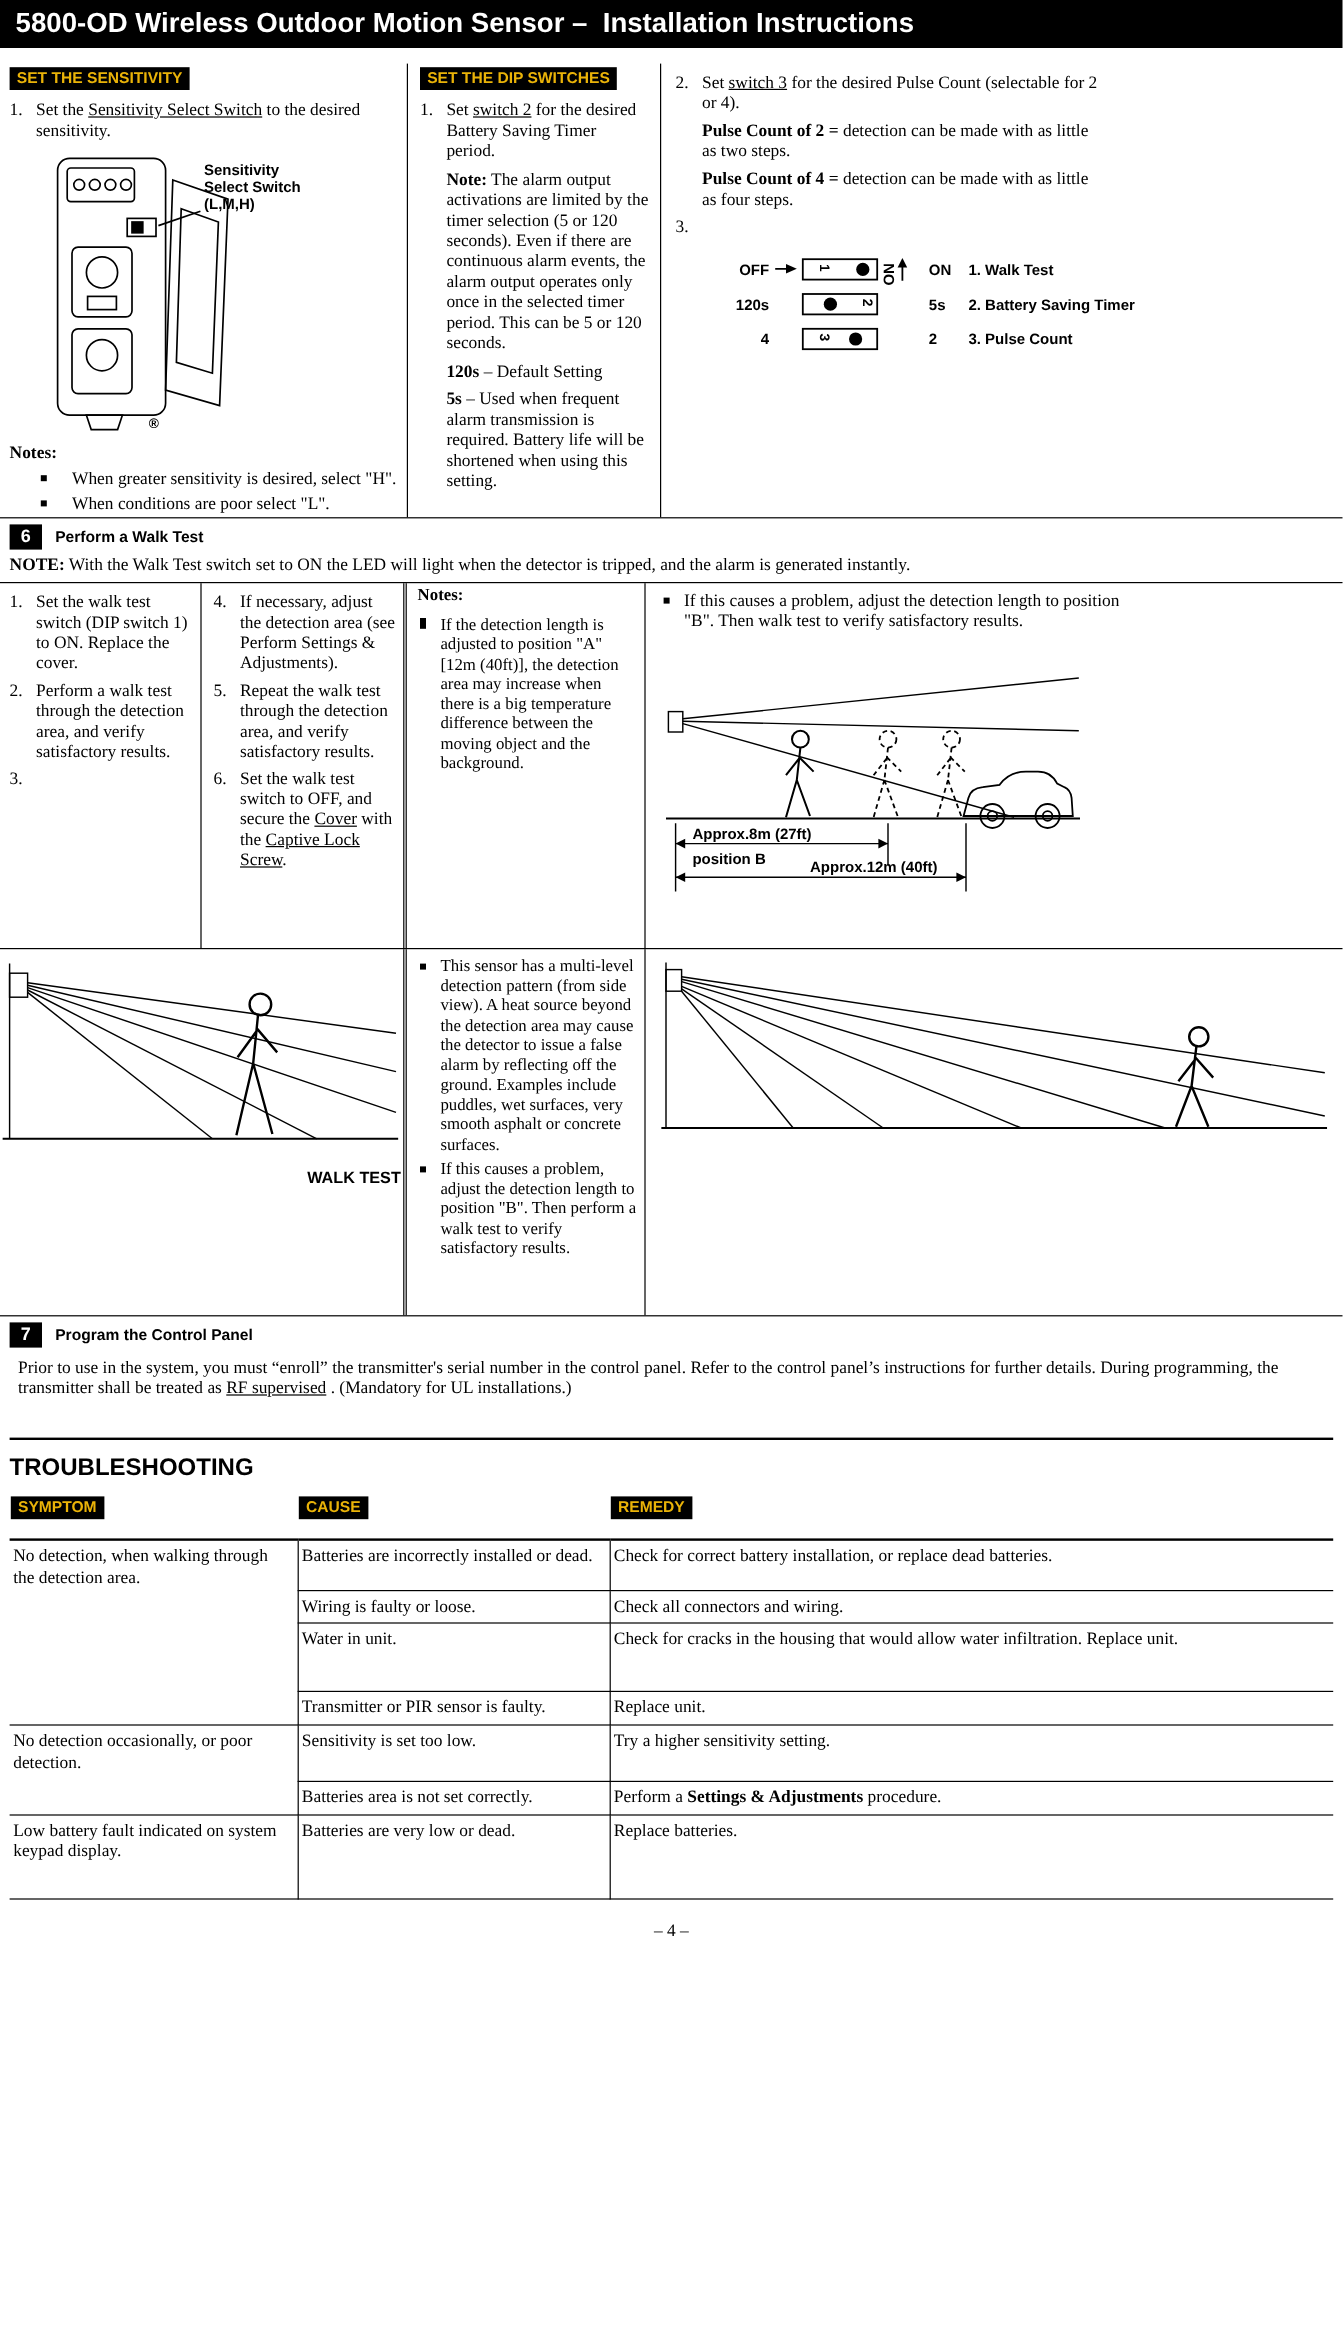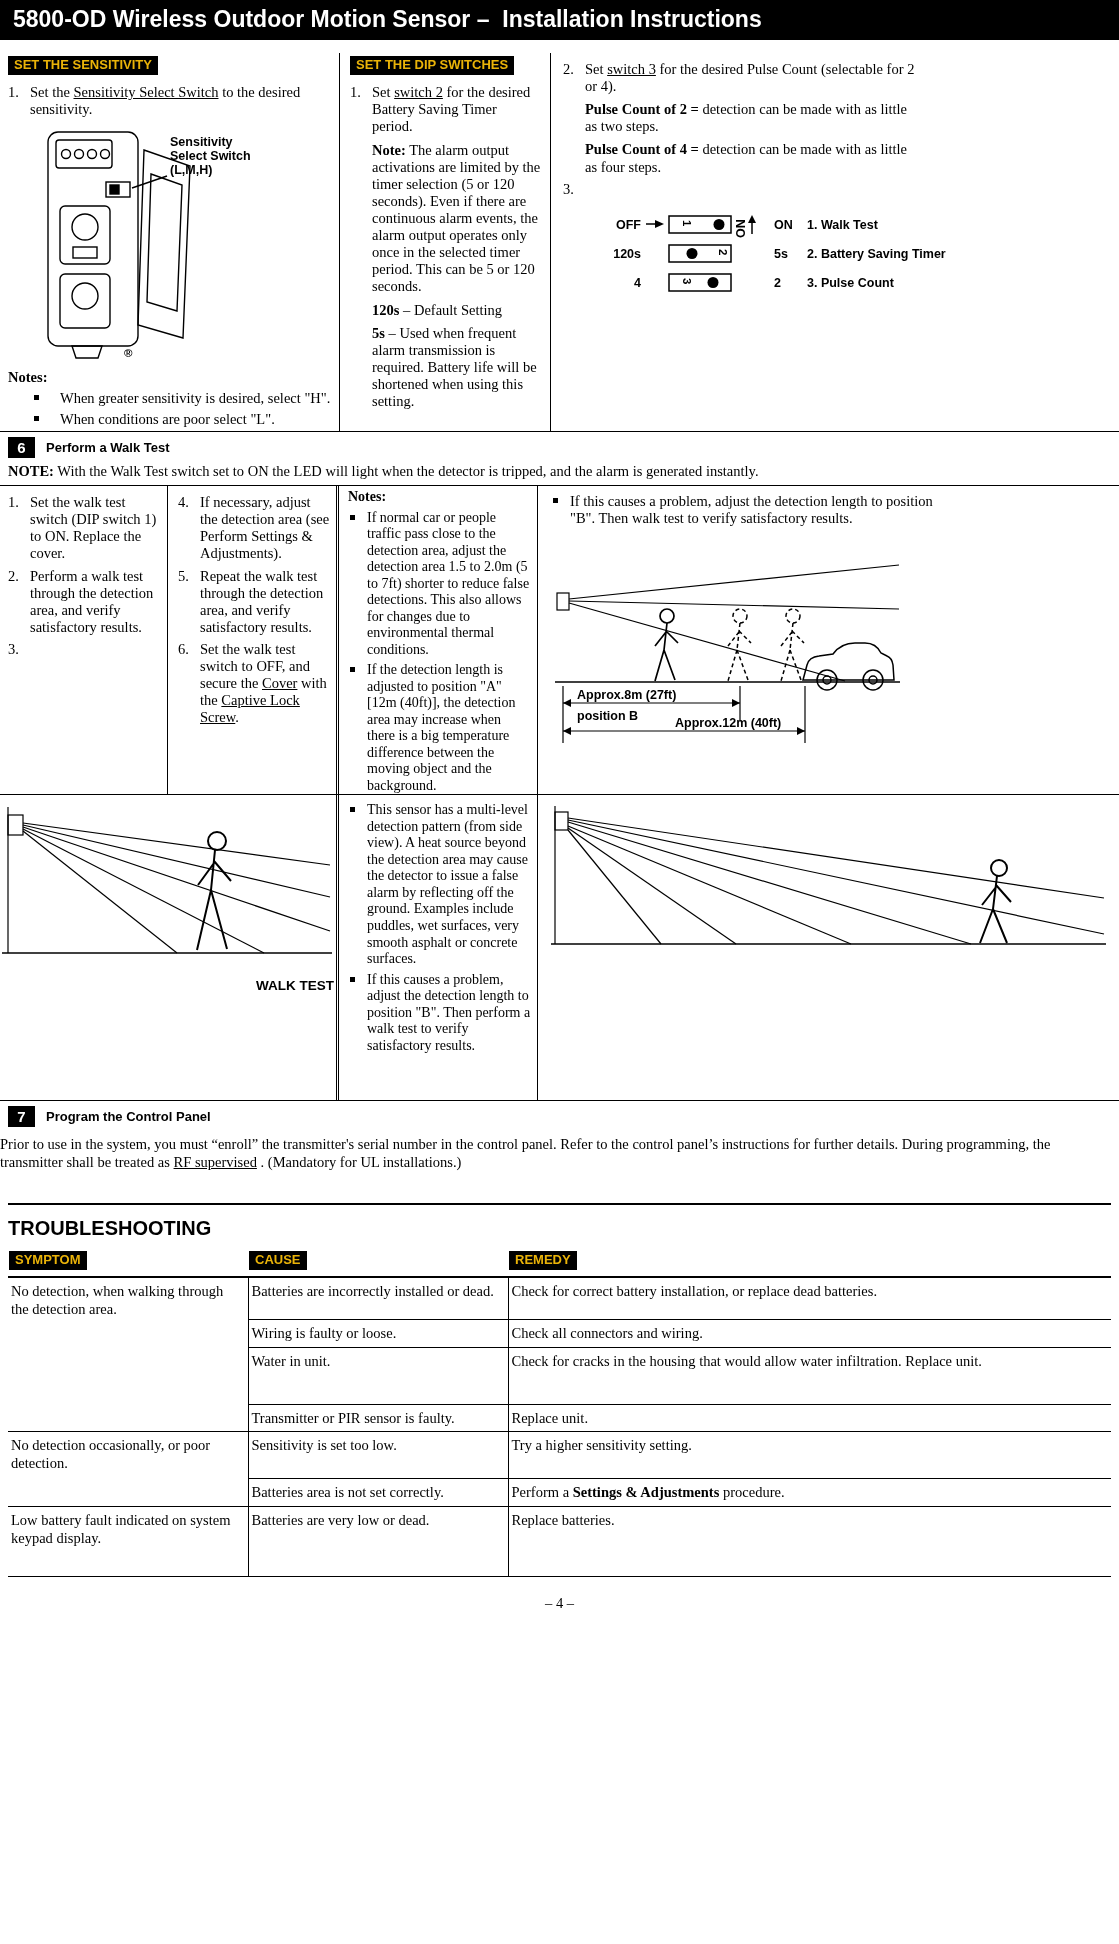--- a/index.html
+++ b/index.html
@@ -50,26 +50,26 @@
   .wtc1{width:168px;border-right:1px solid #000;padding:3px 5px 0 8px;overflow:hidden}
   .wtc2{width:171px;border-right:3px double #000;padding:3px 5px 0 10px;overflow:hidden}
   .wtc3{width:199px;border-right:1px solid #000;padding:3px 6px 0 9px;overflow:hidden;font-size:14px}
   .wtc4{flex:1;padding:3px 8px 0 13px;overflow:hidden}
   .wt-left{width:339px;border-right:3px double #000;padding:6px 2px 0 2px;overflow:hidden}
   .wt-caption{font-family:"Liberation Sans","DejaVu Sans",sans-serif;font-weight:700;font-size:13.5px;text-align:right;margin-top:12px}
   .col4-bullet .bullet-text{max-width:372px}
   .car-fig{margin:16px 0 0 4px}
   .side-fig{margin:4px 0 0 0}
 
-  .sec7-para{padding:5px 12px 2px 0}
+  .sec7-para{padding:5px 12px 2px 15px}
   .rule{border-top:2px solid #000;margin:30px 8px 0}
   .ts-heading{font-family:"Liberation Sans","DejaVu Sans",sans-serif;font-weight:700;font-size:20px;margin:12px 0 0 8px}
 
   .ts-table{border-collapse:collapse;table-layout:fixed;width:1103px;margin:10px 8px 0}
-  .ts-table th{text-align:left;padding:1px 0 2px 1px;border-bottom:2px solid #000;font-weight:400}
+  .ts-table th{text-align:left;padding:1px 0 12px 1px;border-bottom:2px solid #000;font-weight:400}
   .ts-table td{vertical-align:top;padding:5px 12px 4px 3px;border-bottom:1px solid #000;line-height:1.22}
   .td-line{border-right:1px solid #000}
   .c-sym{width:240px}.c-cause{width:260px}
 
   .footer{text-align:center;margin-top:18px}
 
   svg text{font:bold 12.5px "Liberation Sans","DejaVu Sans",sans-serif;fill:#000}
   svg text.sm{font:bold 11.5px "Liberation Sans","DejaVu Sans",sans-serif}
 </style>
 </head>
@@ -239,21 +239,20 @@
           <div class="li-body">
             <span>Set the walk test switch to OFF, and secure the </span><span class="u">Cover</span><span> with the </span><span class="u">Captive Lock Screw</span><span>.</span>
           </div>
         </div>
       </div>
 
       <div class="wtc3">
         <div class="bold">Notes:</div>
         <div class="bullet">
           <span class="bullet-marker"></span>
-          <span class="bullet-text">If normal car or people traffic pass close to the detection area, adjust the detection area 1.5 to 2.0m (5 to 7ft) shorter to reduce false detections.  This also allows for changes due to environmental thermal conditions.</span>
         </div>
         <div class="bullet">
           <span class="bullet-marker"></span>
           <span class="bullet-text">If the detection length is adjusted to position "A" [12m (40ft)], the detection area may increase when there is a big temperature difference between the moving object and the background.</span>
         </div>
       </div>
 
       <div class="wtc4">
         <div class="bullet col4-bullet">
           <span class="bullet-marker"></span>

